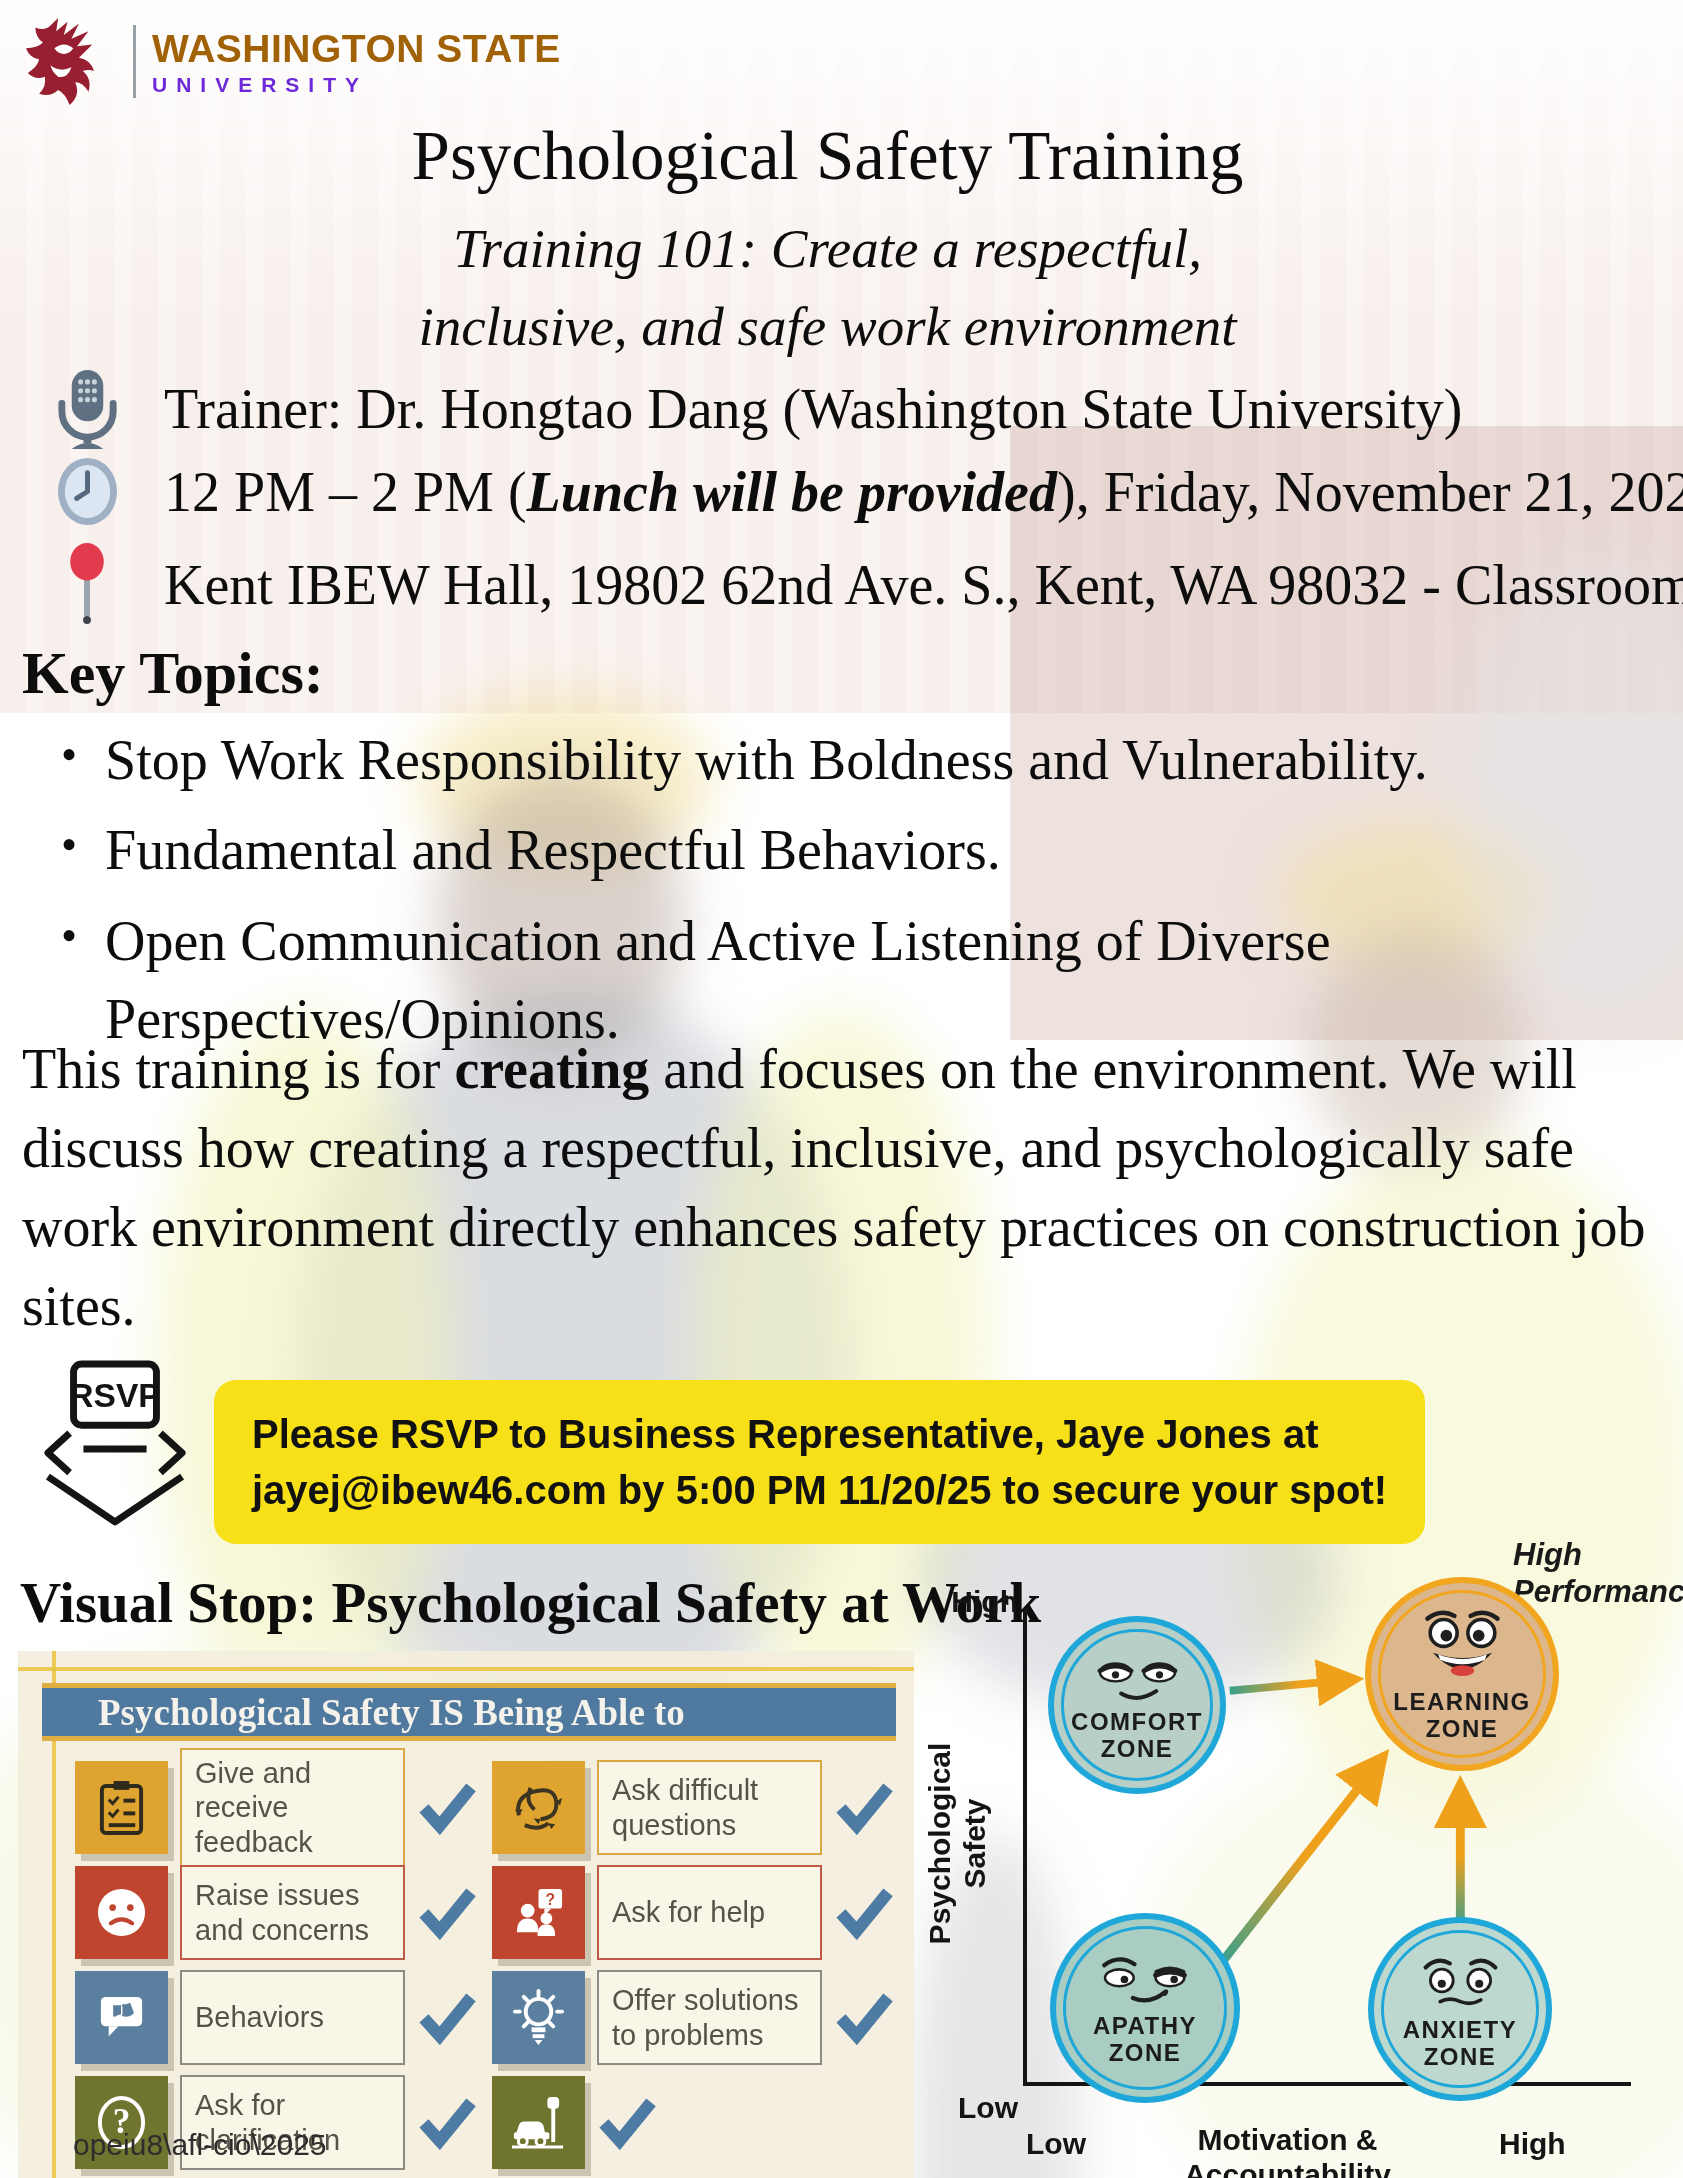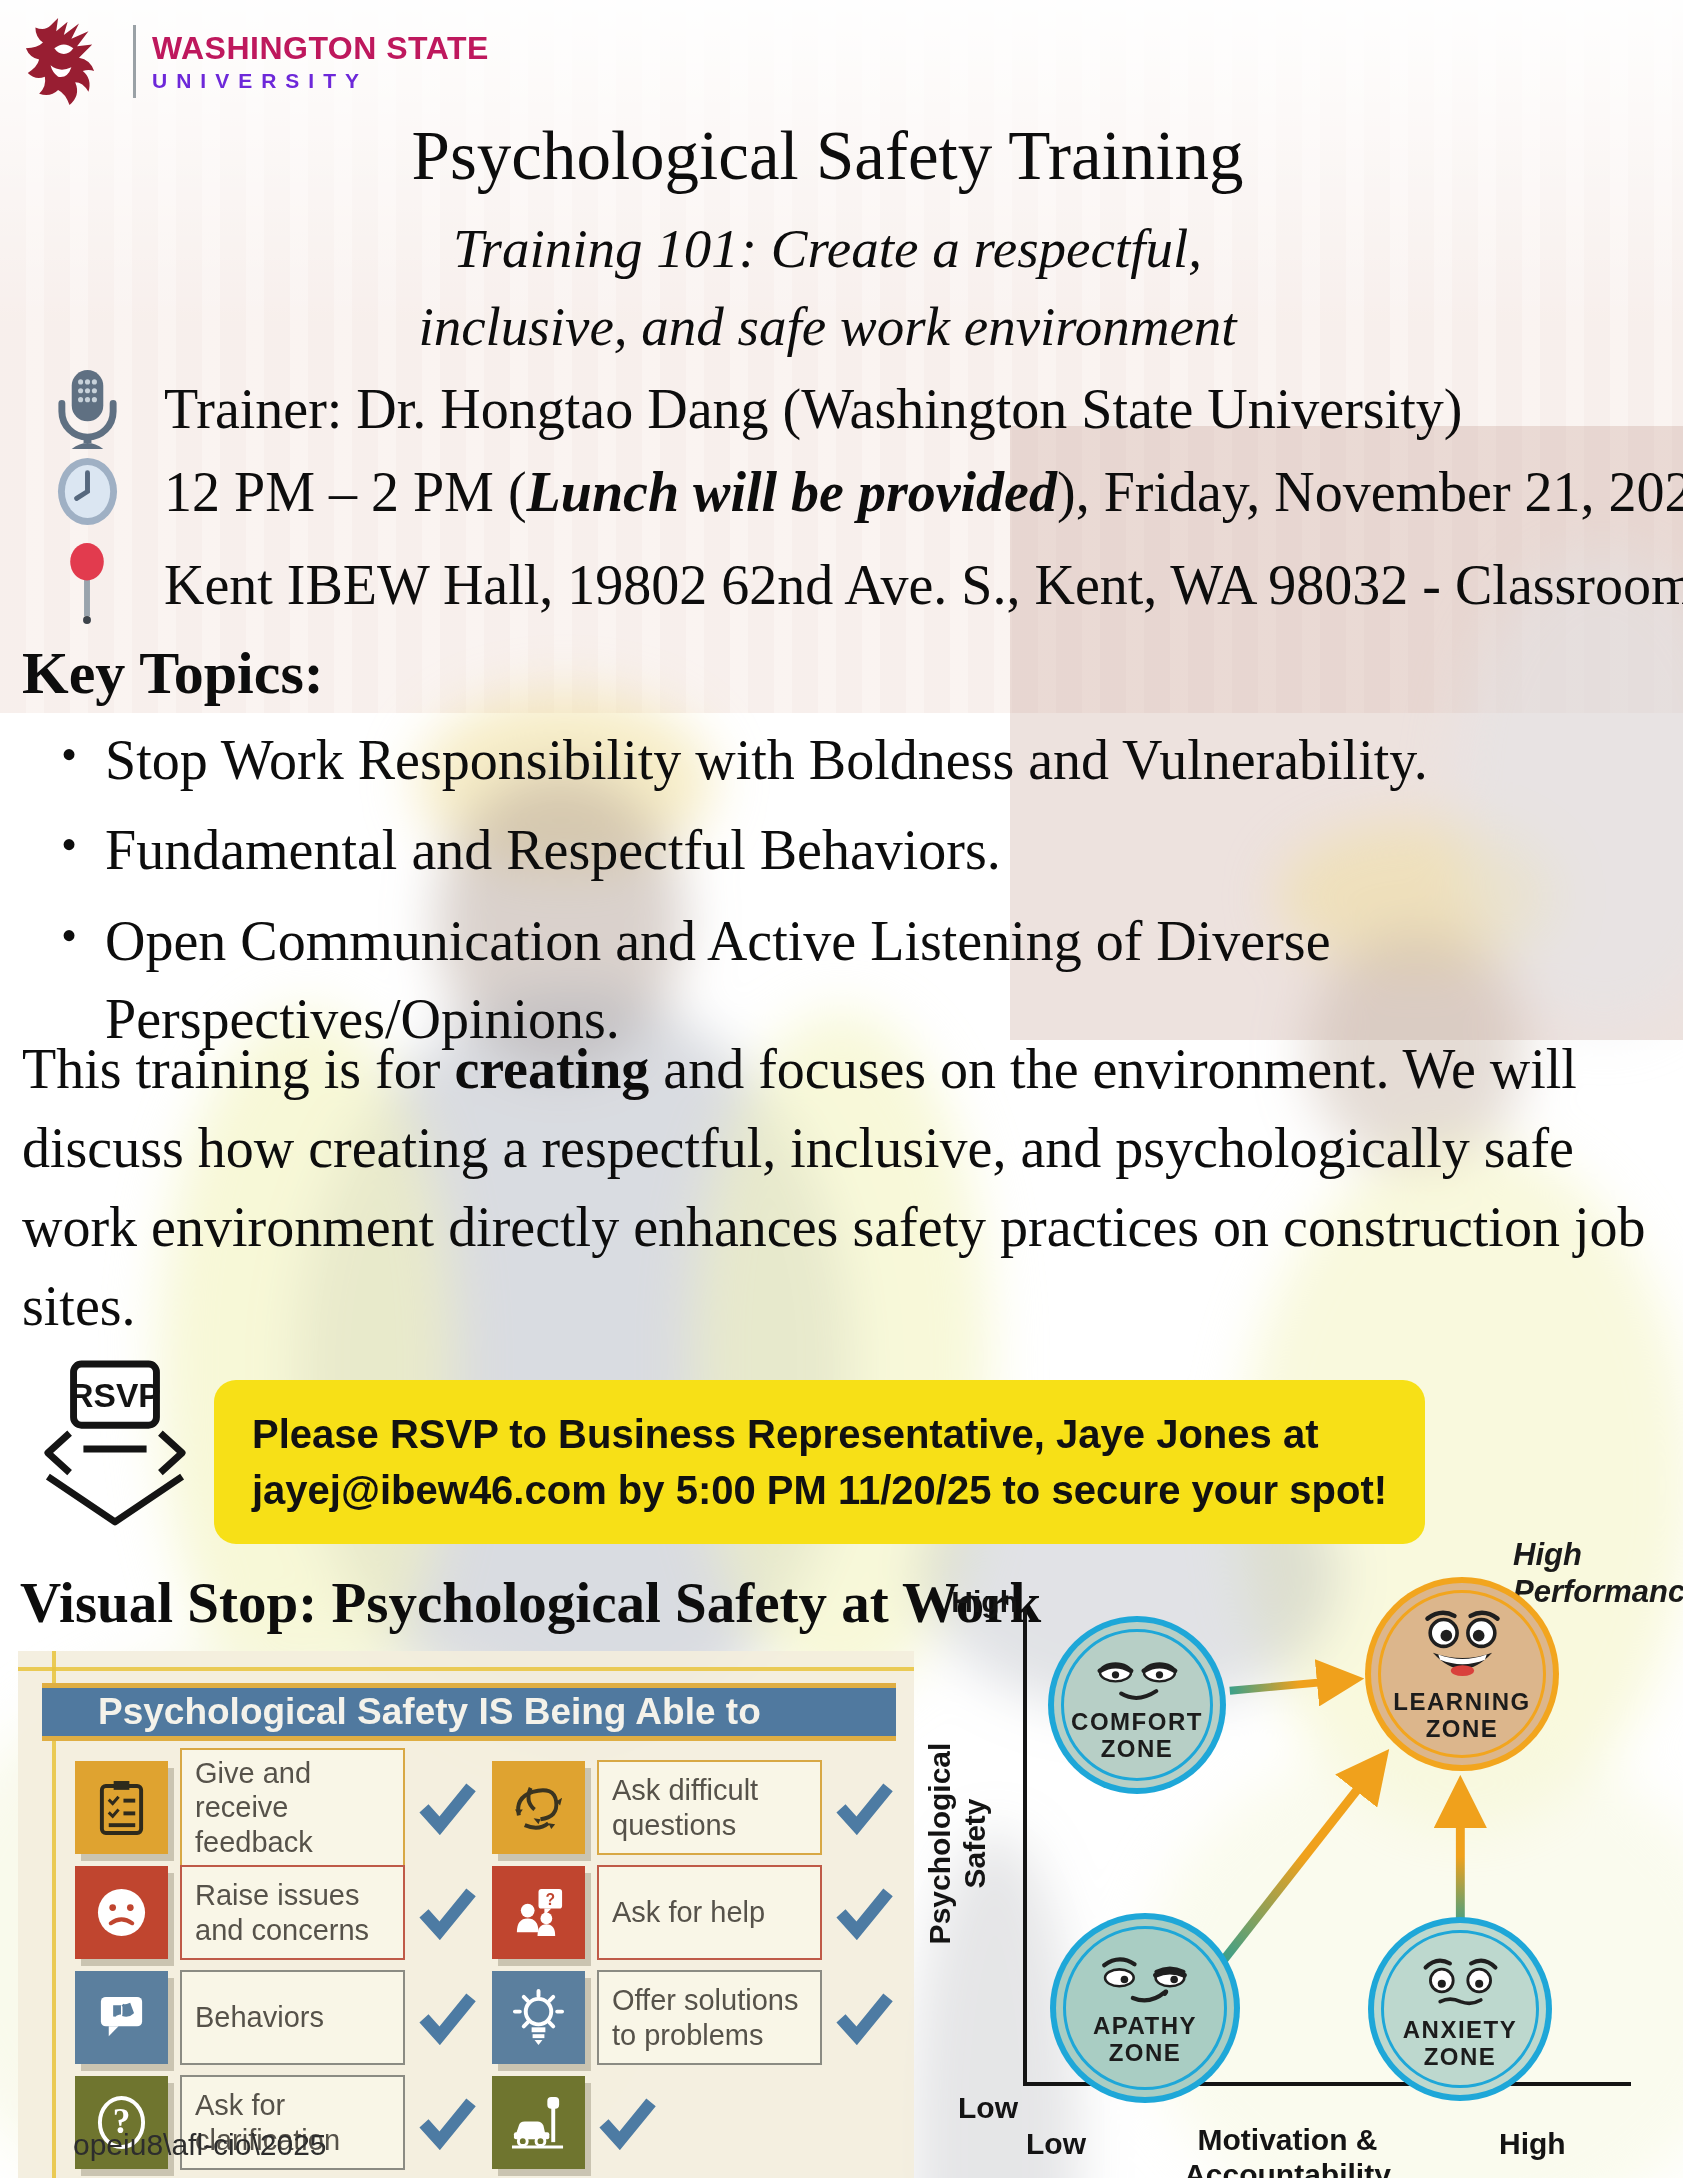--- a/index.html
+++ b/index.html
@@ -13,21 +13,21 @@
   .containers{position:absolute;left:0;top:170;width:1683px;height:713px;
     background:repeating-linear-gradient(90deg,rgba(205,152,132,.50) 0 26px,rgba(223,182,166,.50) 26px 44px);
     opacity:.55;}
   .containers-fade{position:absolute;left:0;top:170;width:1683px;height:327px;
     background:linear-gradient(rgba(255,255,255,.96),rgba(255,255,255,0));}
   .rust{position:absolute;left:1010px;top:426px;width:693px;height:614px;background:rgba(150,82,62,.30);}
   .veil{position:absolute;inset:0;background:rgba(255,255,255,.44);}
   
   .logo{position:absolute;left:22px;top:16px;display:flex;align-items:center;gap:16px;z-index:2;}
   .logo-bar{width:3px;height:73px;background:#9aa1a6;}
-  .logo-l1{font-family:"Liberation Sans",sans-serif;font-weight:bold;font-size:32px;color:#be185d;letter-spacing:0.5px;}
+  .logo-l1{font-family:"Liberation Sans",sans-serif;font-weight:bold;font-size:39px;color:#a16207;letter-spacing:0.5px;}
   .logo-l2{font-family:"Liberation Sans",sans-serif;font-weight:bold;font-size:21px;color:#6d28d9;letter-spacing:9px;margin-top:2px;}
   
   .title{position:absolute;left:0;top:117px;width:1655px;text-align:center;font-size:69px;font-weight:normal;z-index:2;margin:0;}
   .subtitle{position:absolute;left:0;top:210px;width:1655px;text-align:center;font-style:italic;font-size:55px;line-height:1.42;z-index:2;}
   .info{position:absolute;left:30px;display:flex;align-items:center;gap:20px;font-size:56px;z-index:2;white-space:nowrap;}
   .info .ic{width:114px;display:flex;justify-content:center;flex-shrink:0;}
   .bi{font-weight:bold;font-style:italic;}
   .kt{position:absolute;left:22px;top:639px;font-size:60px;font-weight:bold;z-index:2;margin:0;}
   .topics{position:absolute;left:61px;top:721px;width:1544px;margin:0;padding:0;list-style:none;
           font-size:56px;line-height:1.40;z-index:2;}
@@ -38,21 +38,21 @@
   .rsvp-row{position:absolute;left:40px;top:1358px;display:flex;align-items:flex-start;gap:24px;z-index:2;}
   .rsvp-box{background:#f7e017;border-radius:22px;padding:26px 38px;margin-top:22px;
     font-family:"Liberation Sans",sans-serif;font-weight:bold;font-size:40px;line-height:1.40;color:#111;white-space:nowrap;}
   
   .vg-heading{position:absolute;left:20px;top:1570px;font-size:57px;font-weight:bold;z-index:2;margin:0;}
   .panel{position:absolute;left:18px;top:1651px;width:896px;height:527px;background:rgba(243,237,221,.90);z-index:2;}
   .panel-vline{position:absolute;left:34px;top:0;width:4px;height:100%;background:#e8c33c;opacity:.85;}
   .panel-hline{position:absolute;left:0;top:16px;width:100%;height:4px;background:#e8c33c;opacity:.85;}
   .panel-header{position:absolute;left:24px;top:32px;width:798px;height:48px;background:#50799f;
     border-top:5px solid #dfae43;border-bottom:5px solid #dfae43;color:#f4f2ea;
-    font-family:Liberation Sans, sans-serif;font-weight:bold;font-size:37px;
+    font-family:Liberation Serif, serif;font-weight:bold;font-size:37px;
     display:flex;align-items:center;padding-left:56px;}
   .tgrid{position:absolute;left:57px;top:109px;width:820px;display:grid;
     grid-template-columns:1fr 1fr;column-gap:14px;row-gap:10px;}
   .trow{display:flex;align-items:center;gap:12px;height:95px;}
   .tile{width:93px;height:93px;flex-shrink:0;display:flex;align-items:center;justify-content:center;
     box-shadow:6px 7px 0 rgba(95,85,60,.28);}
   .t-gold{background:#dfa330;} .t-red{background:#c0452f;} .t-blue{background:#5b7f9e;} .t-olive{background:#6f752f;}
   .lblbox{flex:1;min-height:79px;background:rgba(250,246,231,.92);display:flex;align-items:center;
     padding:6px 13px;font-family:"Liberation Sans",sans-serif;font-size:29px;color:#56524a;line-height:1.18;}
   .b-gold{border:2px solid #d8a845;} .b-red{border:2px solid #bf5a48;} .b-gray{border:2px solid #8b8b83;}

